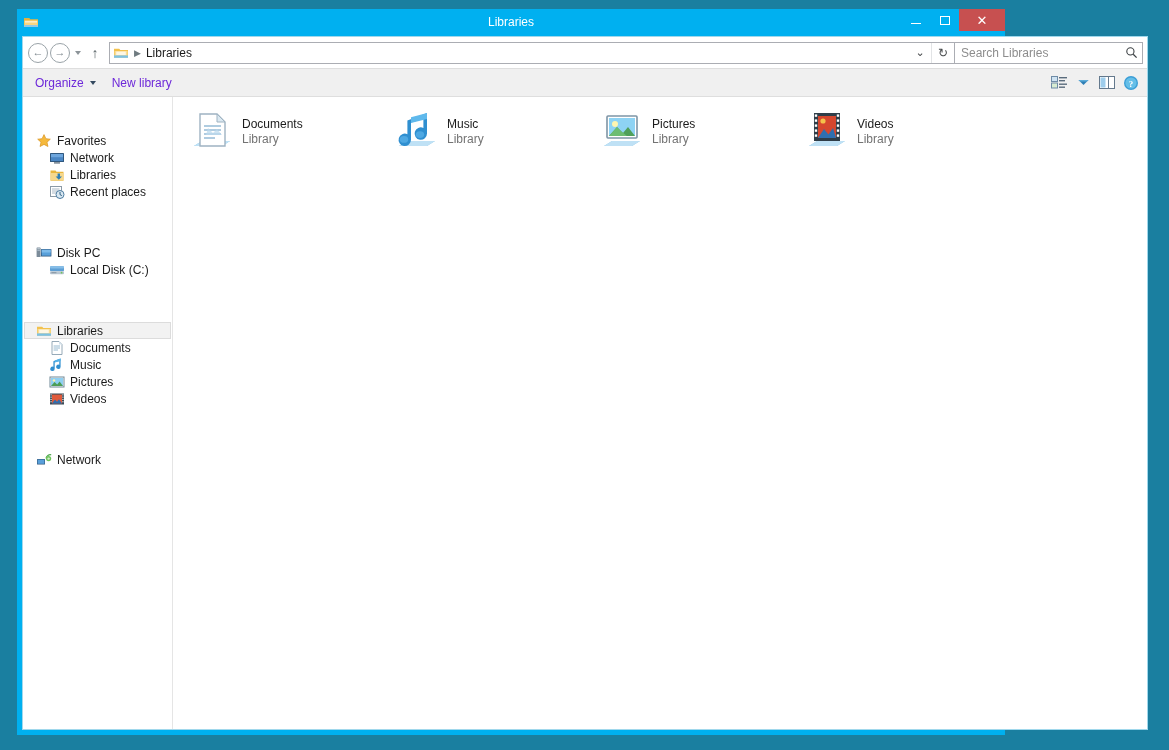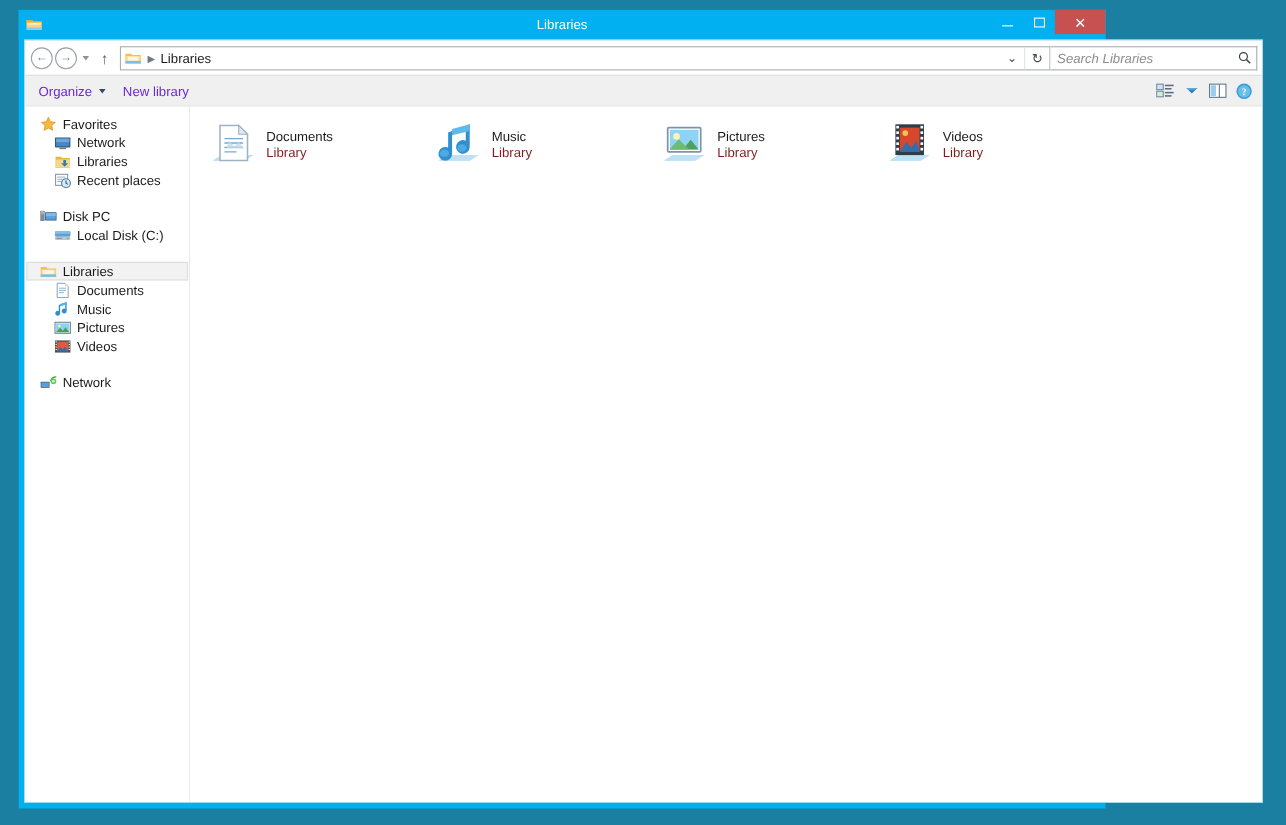--- a/index.html
+++ b/index.html
@@ -216,21 +216,20 @@
   .search-input {
     flex: 1 1 auto;
     border: none;
     outline: none;
     font-family: "Liberation Sans", sans-serif;
     font-size: 12px;
     color: #ec4899;
     padding-left: 6px;
     background: transparent;
     min-width: 0;
-    font-style: italic;
   }
   .search-input::placeholder { color: #8d8d8d; }
   .search-icon {
     width: 22px;
     display: flex;
     align-items: center;
     justify-content: center;
     color: #3c4144;
     font-size: 12px;
   }
@@ -282,21 +281,21 @@
   }
   .navpane {
     width: 150px;
     flex: 0 0 150px;
     background: #ffffff;
     border-right: 1px solid #e5e5e5;
     padding-top: 7px;
     overflow: hidden;
     box-sizing: border-box;
   }
-  .nav-group { margin-bottom: 0; }
+  .nav-group { margin-bottom: 0; margin-top: 28px; }
   .nav-gap { height: 16px; }
   .nav-item {
     height: 17px;
     display: flex;
     align-items: center;
     padding-left: 11px;
     cursor: default;
     box-sizing: border-box;
     border: 1px solid transparent;
     margin: 0 1px 0 1px;
@@ -346,21 +345,21 @@
     margin-right: 6px;
   }
   .tile-text { display: flex; flex-direction: column; justify-content: center; }
   .tile-name {
     font-size: 12px;
     color: #1b1b1b;
     line-height: 15px;
   }
   .tile-sub {
     font-size: 12px;
-    color: #7f1d1d;
+    color: #737373;
     line-height: 15px;
   }
 
   
   .statusbar {
     height: 23px;
     flex: 0 0 23px;
     background: #f0f0f0;
     border-top: 1px solid #dedede;
     display: flex;

